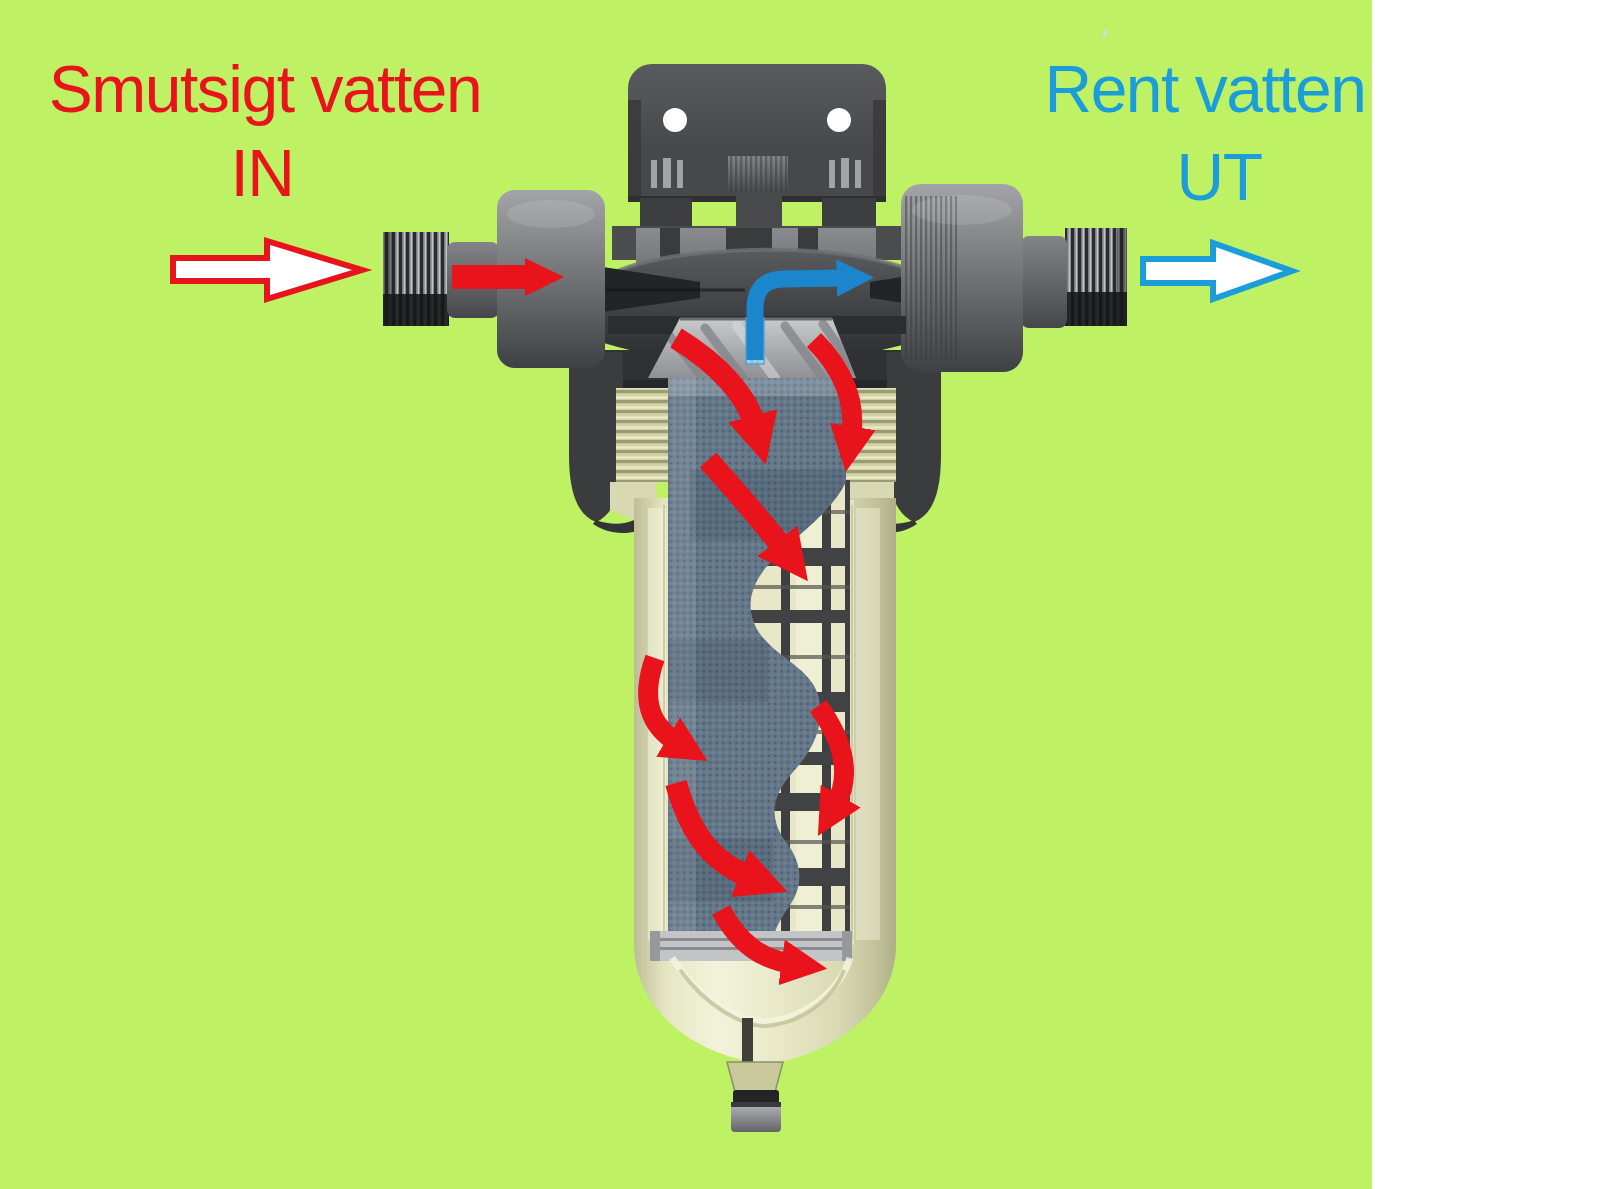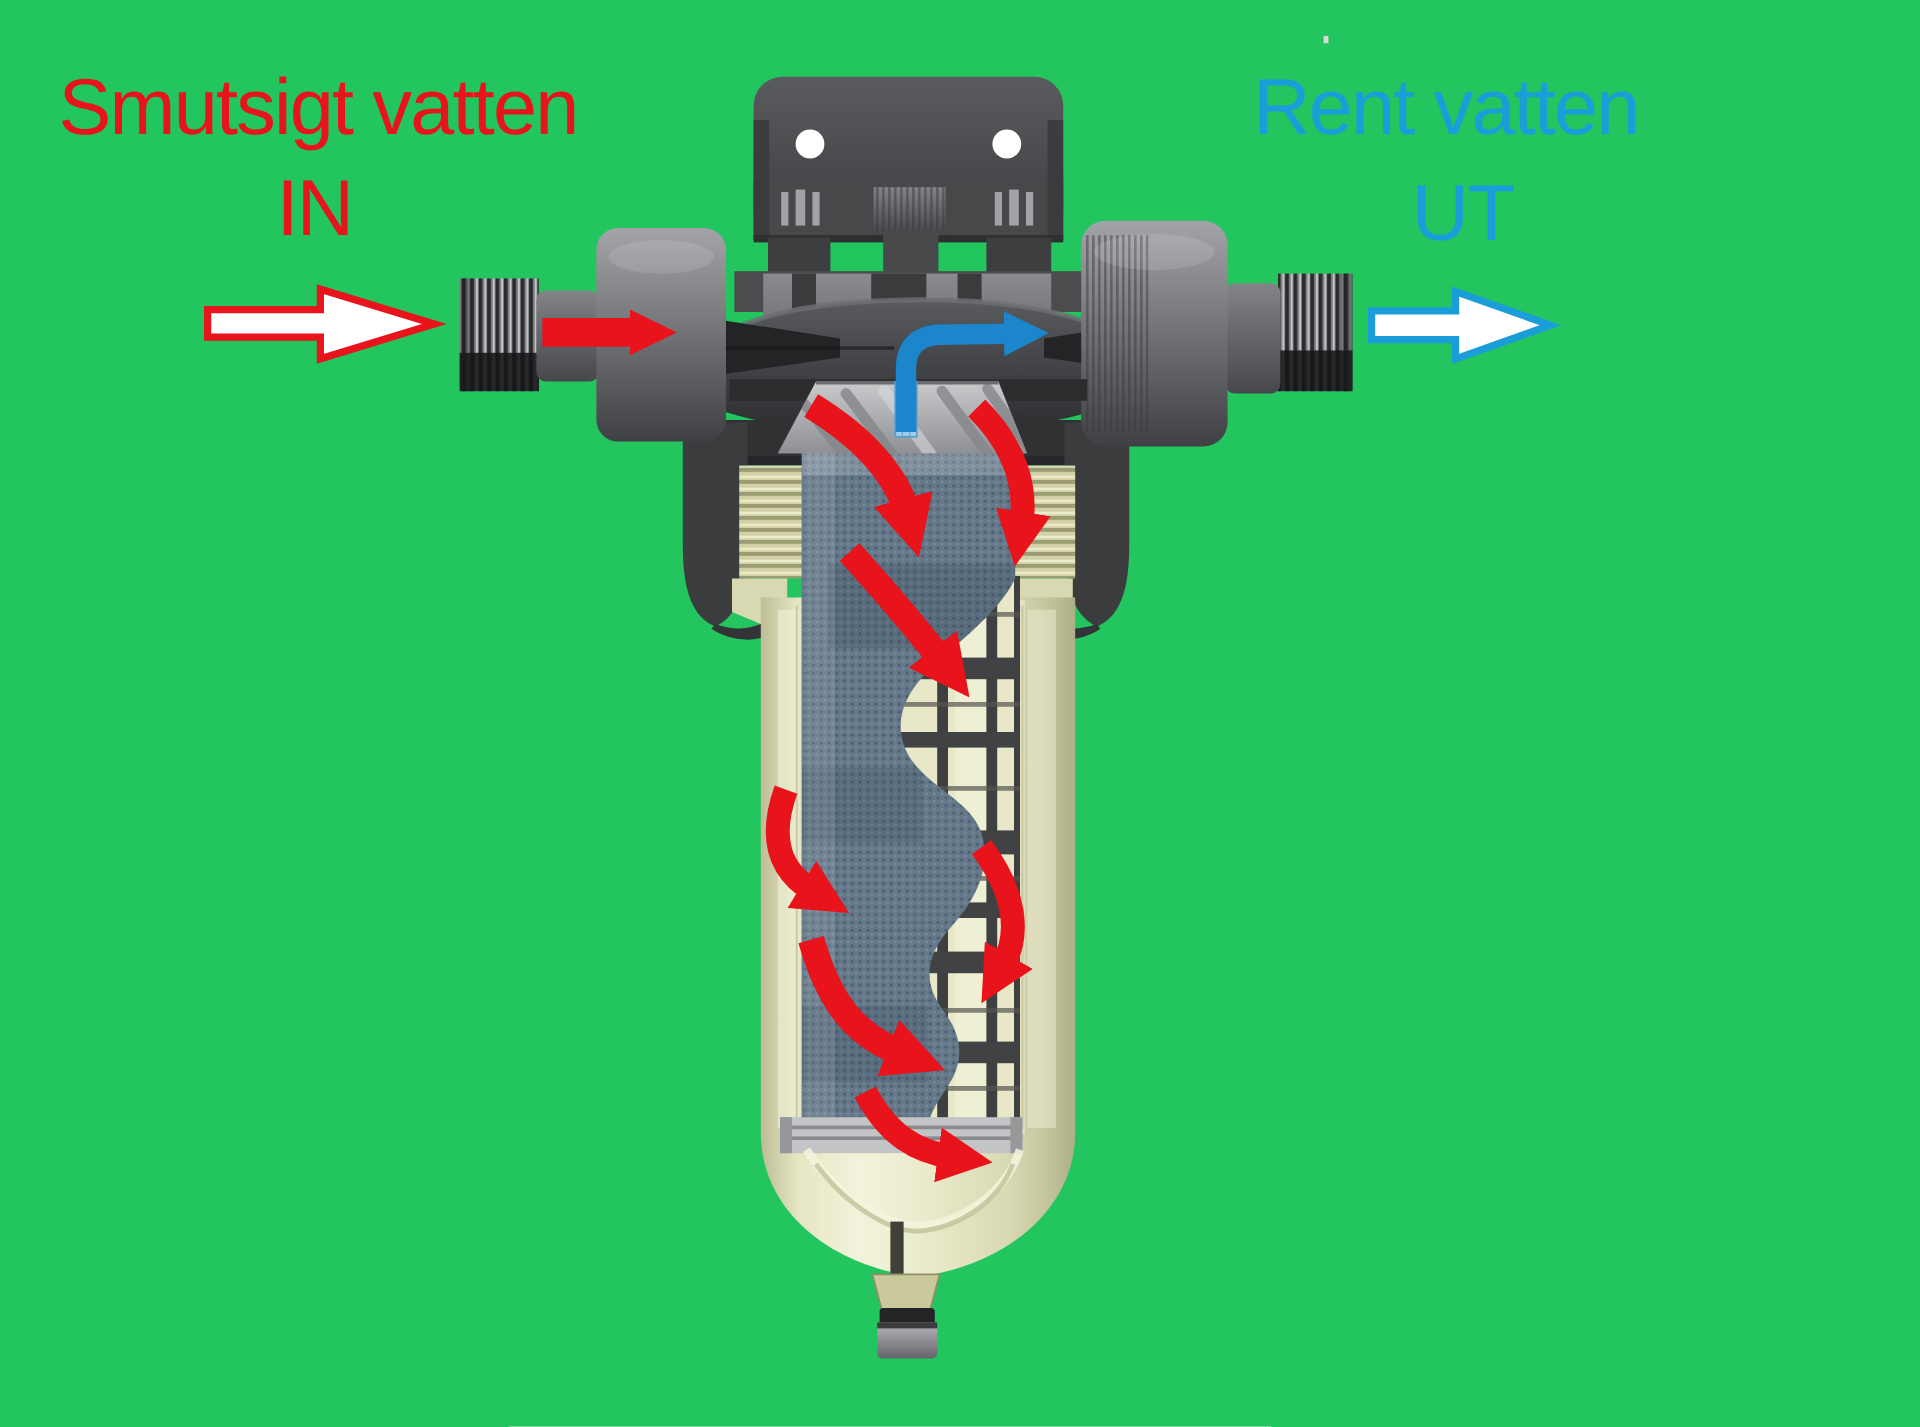--- a/index.html
+++ b/index.html
@@ -1,16 +1,16 @@
 <!DOCTYPE html>
 <html><head>
 <meta charset="utf-8">
 <style>
   html,body{margin:0;padding:0;background:#ffffff;}
-  .stage{position:relative;width:1600px;height:1189px;background:#22c55e;overflow:hidden;}
+  .stage{position:relative;width:1372px;height:1189px;background:#bef264;overflow:hidden;}
   svg{position:absolute;left:0;top:0;}
   .lbl{font-family:"Liberation Sans","DejaVu Sans",sans-serif;font-size:66px;letter-spacing:-1.5px;text-anchor:middle;}
 </style>
 </head>
 <body>
 
 <div class="stage">
 <svg width="1600" height="1189" viewBox="0 0 1600 1189">
   <defs>
     <linearGradient id="gBracket" x1="0" y1="0" x2="0" y2="1">

